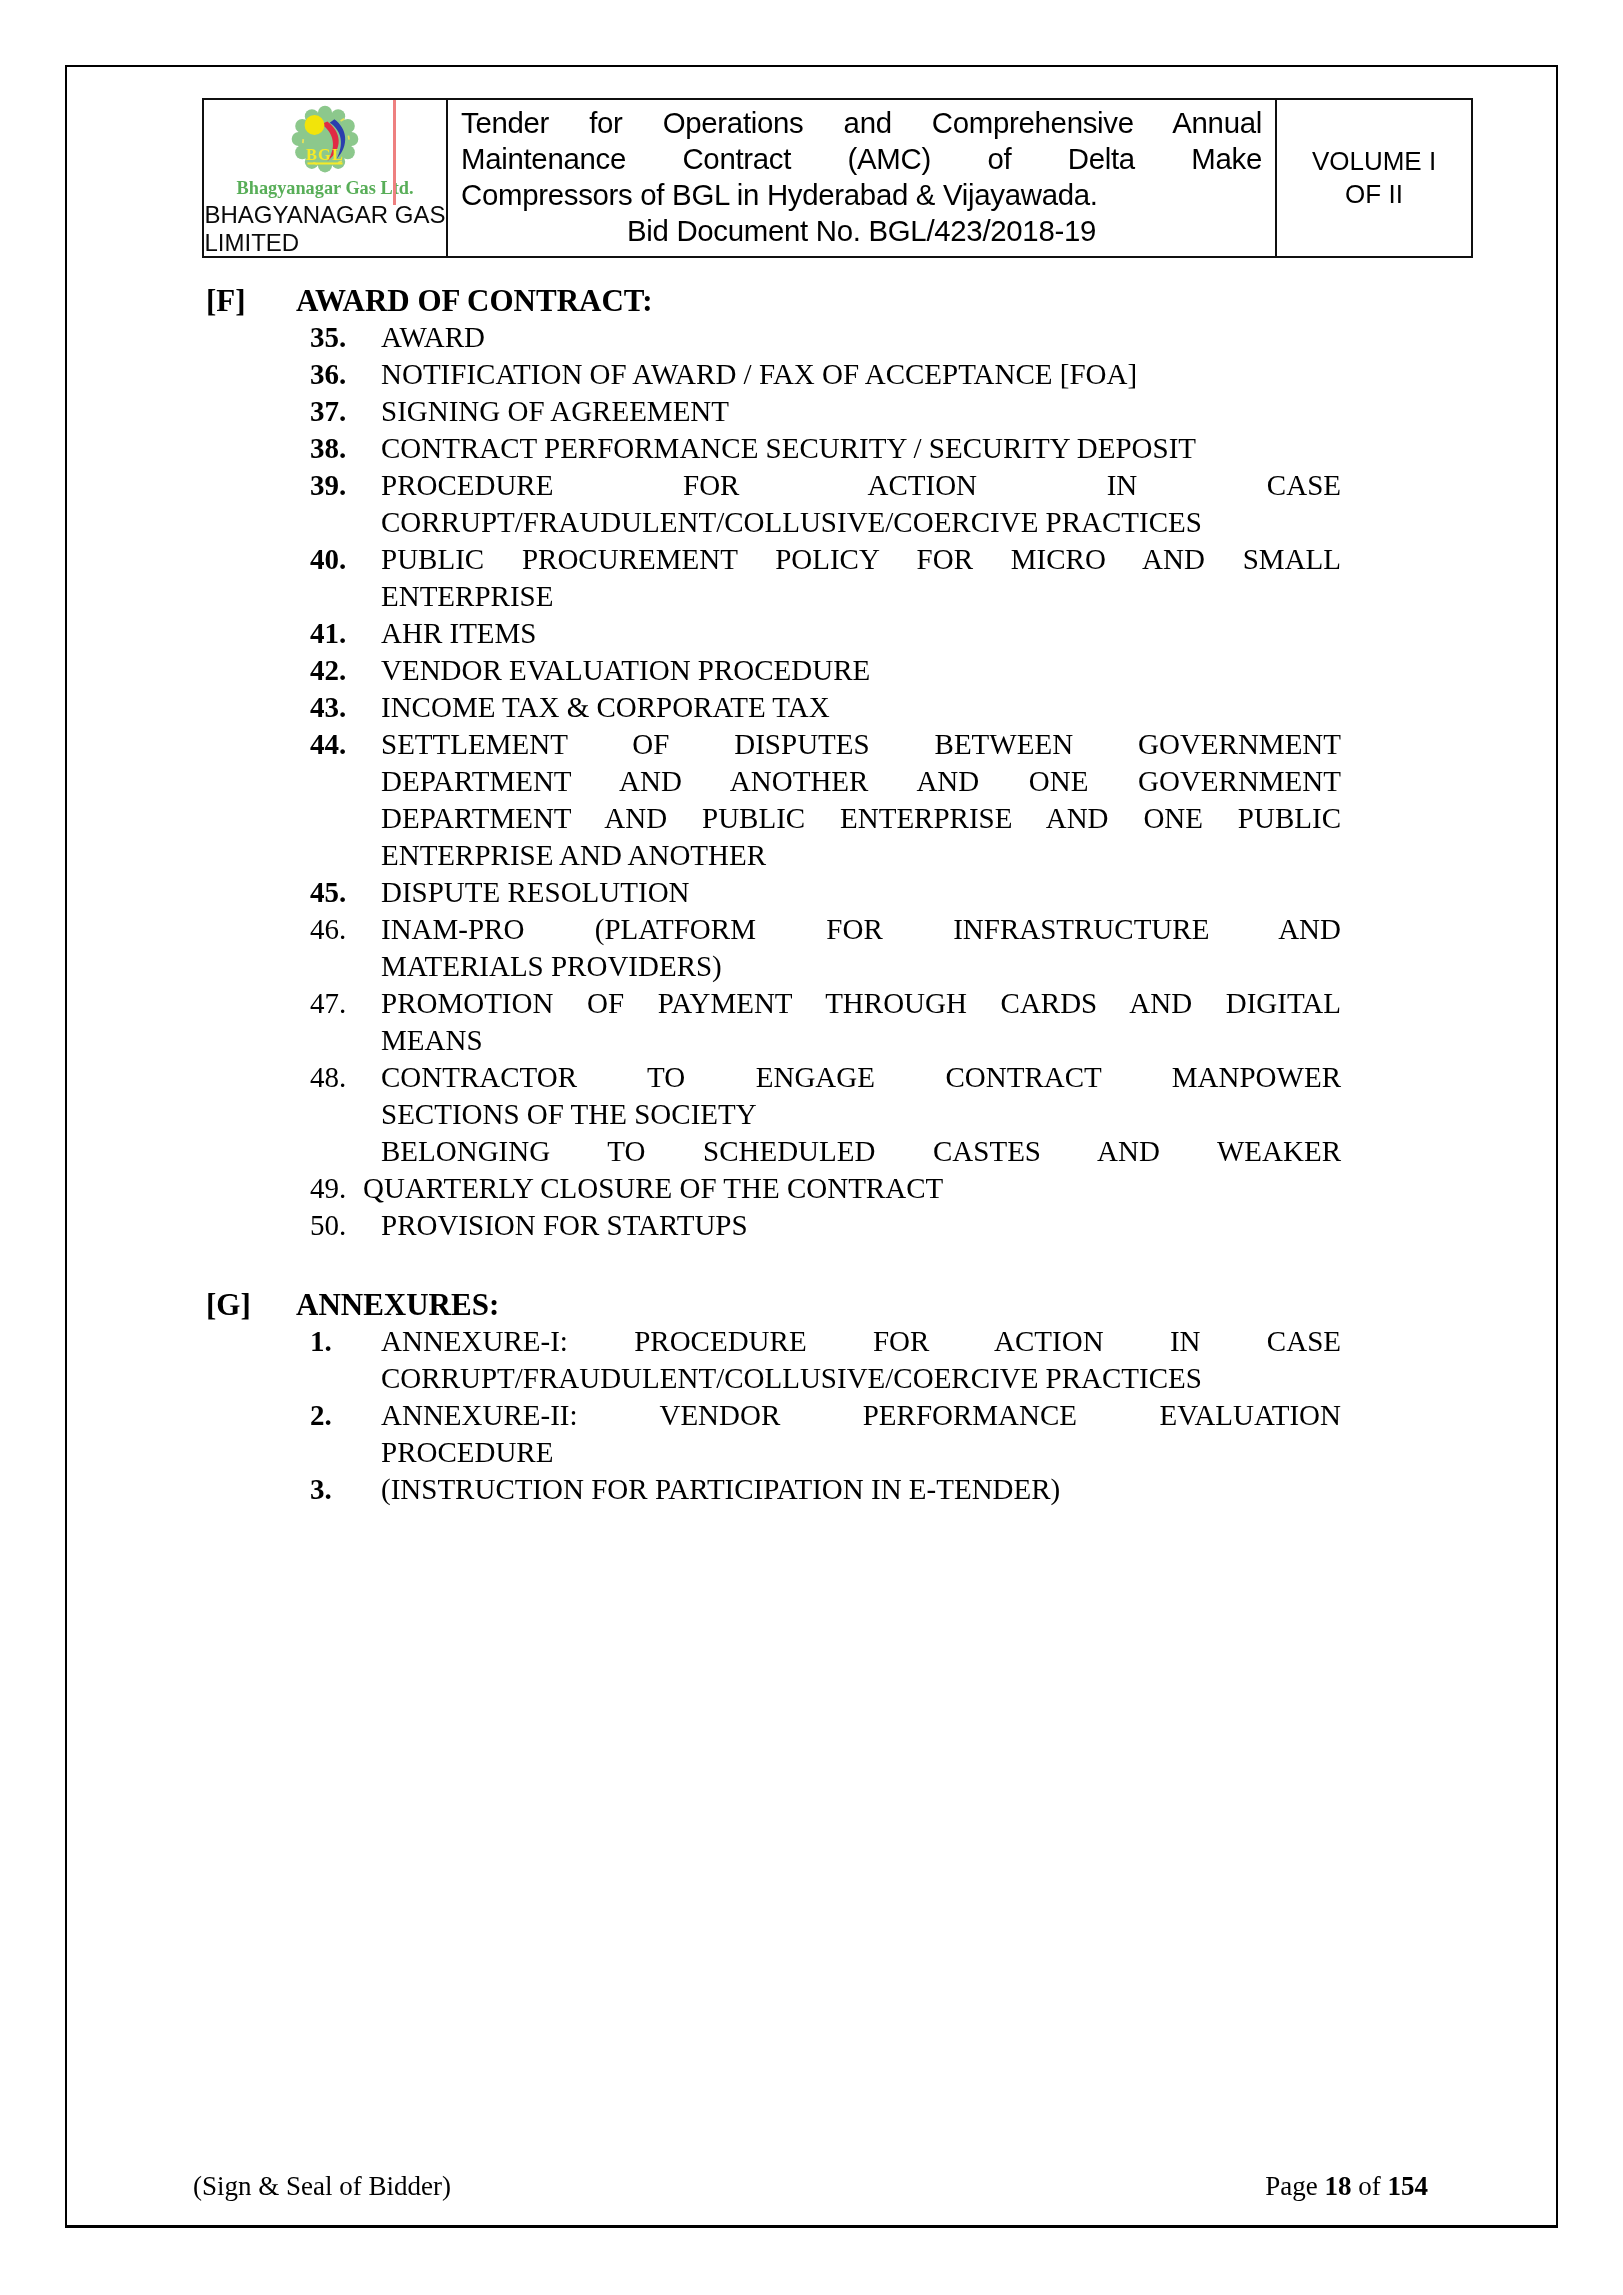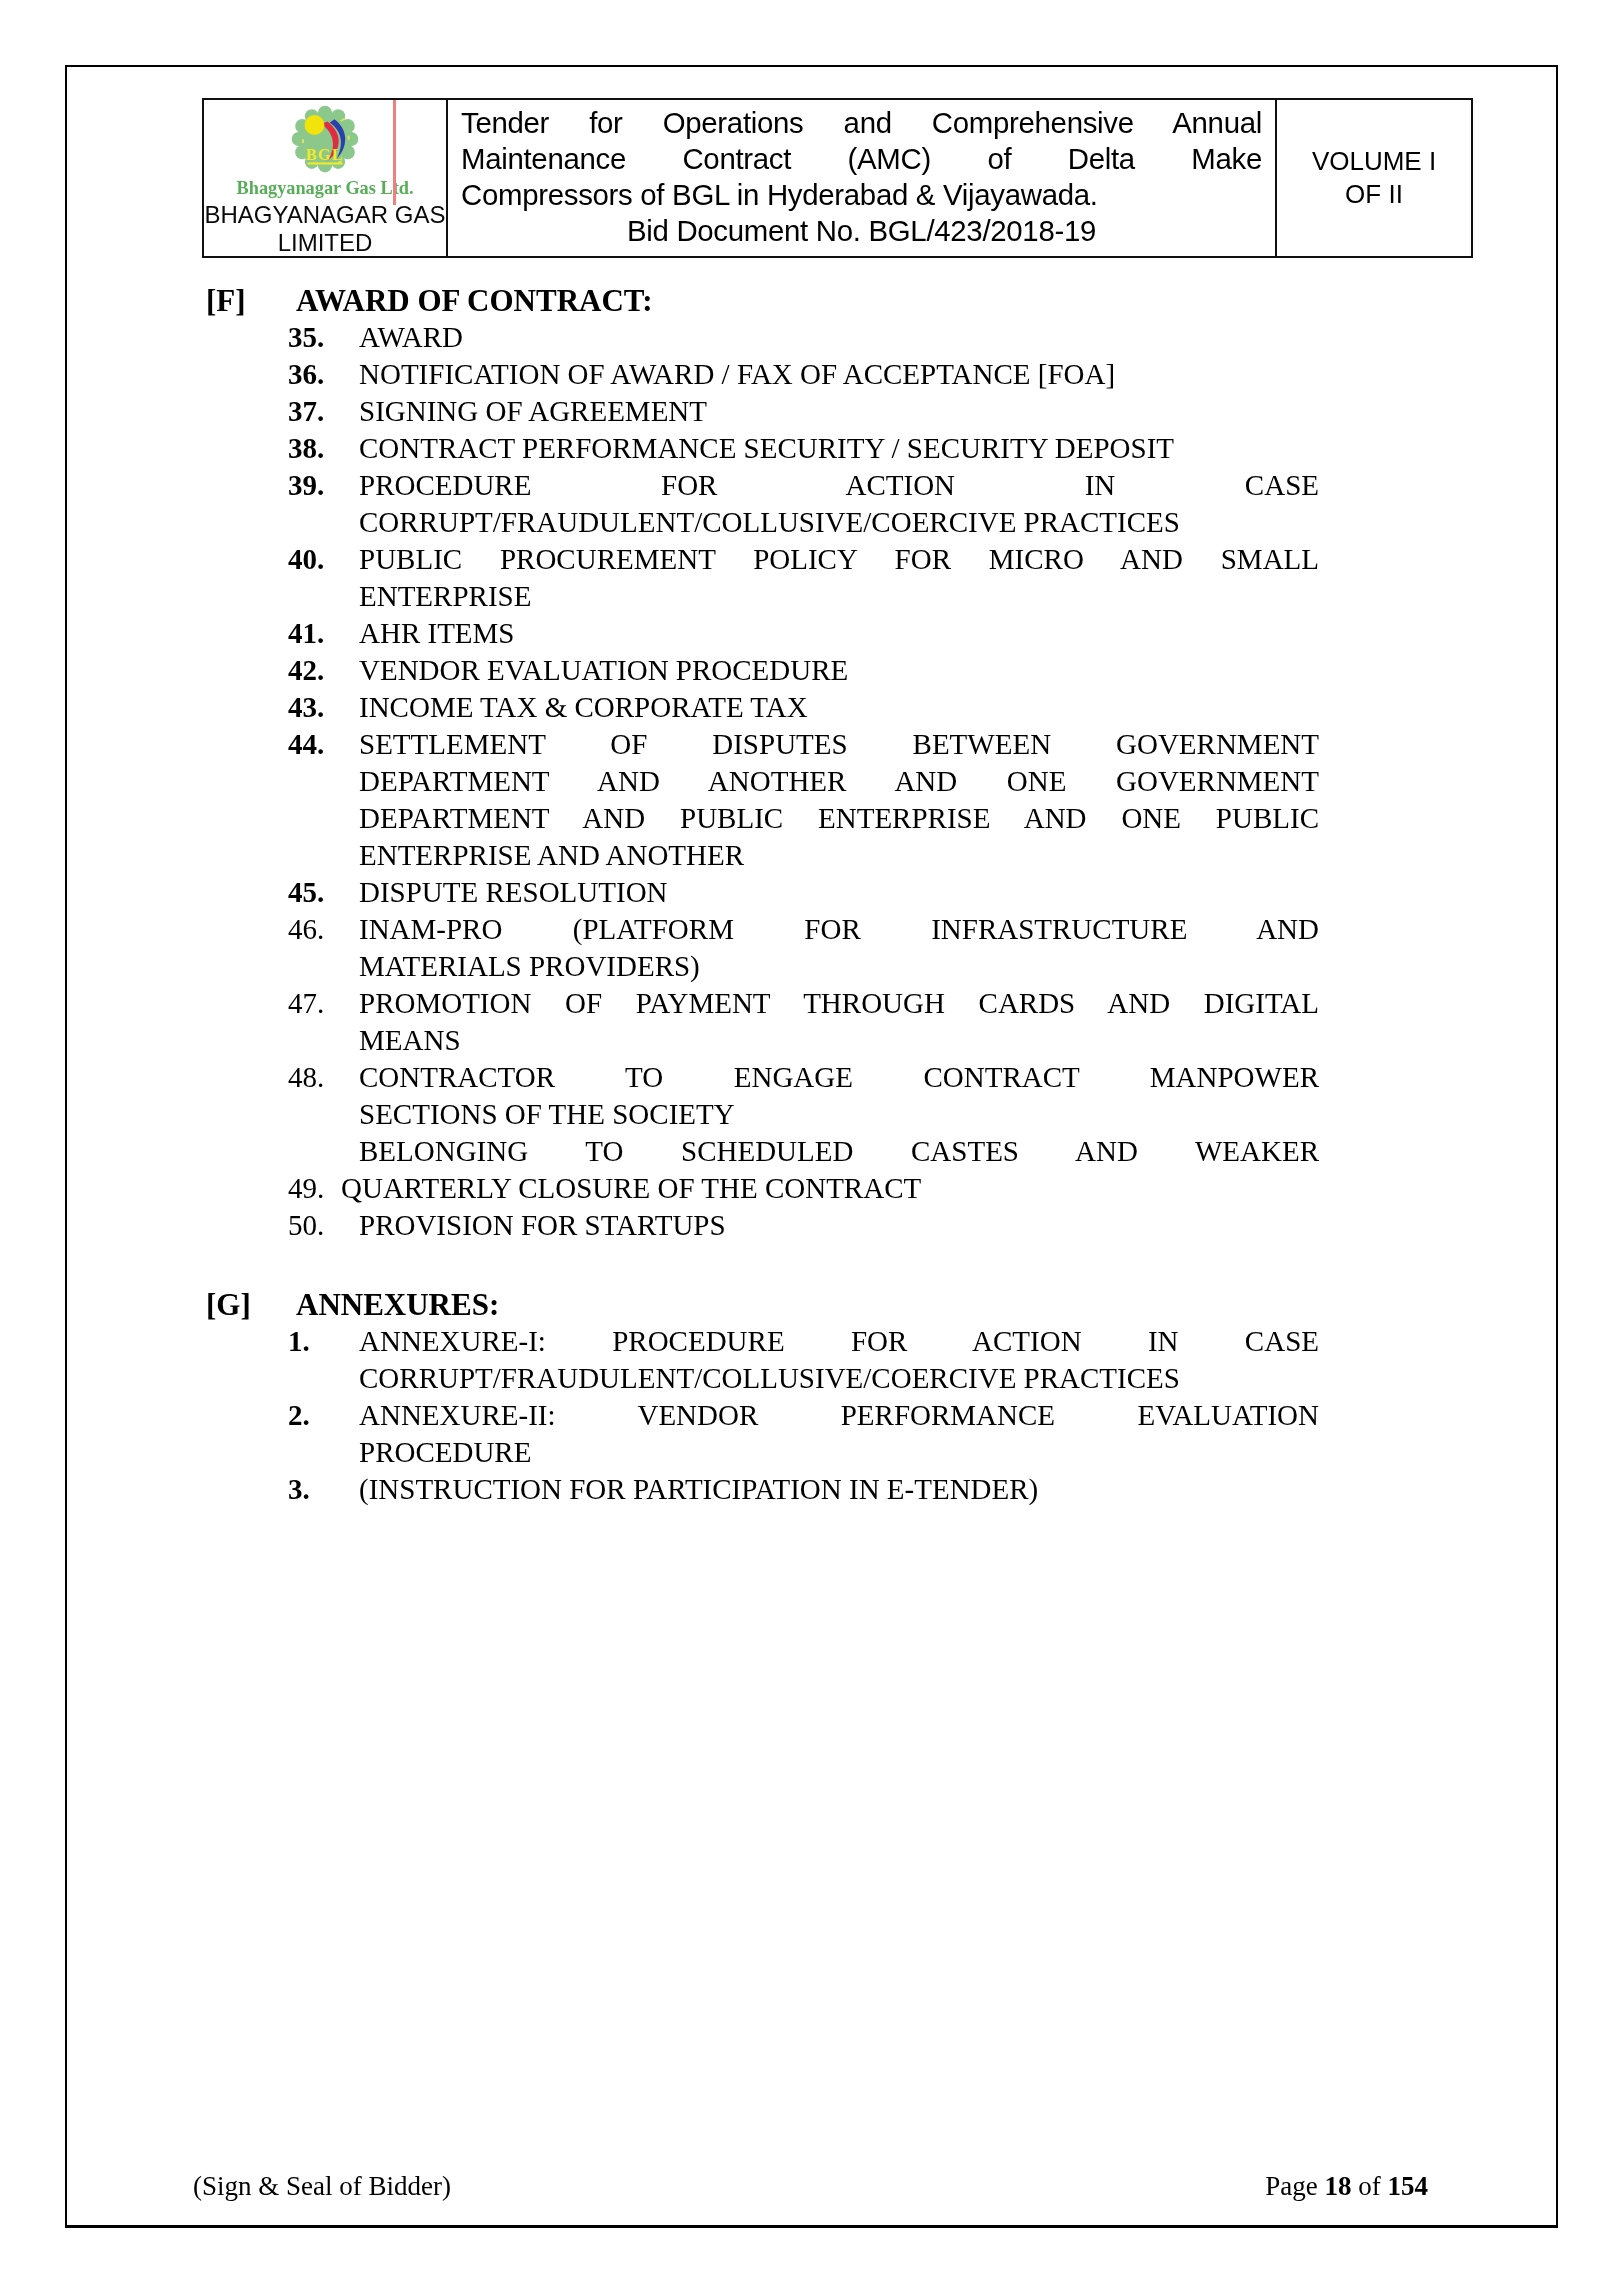--- a/index.html
+++ b/index.html
@@ -35,21 +35,21 @@
     position:absolute; right:50px; top:0;
     width:2.6px; height:105px;
   }
   .logo-caption {
     font-family:"Liberation Serif", serif;
     font-weight:bold; font-size:18.3px; line-height:19.6px;
     margin-top:0.7px;
   }
   .logo-company {
     font-family:"Liberation Sans", sans-serif;
-    font-size:24px; line-height:27.5px; text-align:center;
+    font-size:24px; line-height:27.5px; text-align:left;
     margin-top:2px; color:#0a0a0a;
   }
   .c-title {
     flex:1;
     border-left:2px solid #101010;
     border-right:2px solid #101010;
     padding:5.2px 13px 0 13px;
     font-family:"Liberation Sans", sans-serif;
     font-size:29.4px; line-height:36px;
     letter-spacing:-0.3px;
@@ -65,21 +65,21 @@
   }
   
   .content {
     margin:23.6px 0 0 139px;
     width:1220px;
     font-size:29px; line-height:37px;
   }
   .sec-head { display:flex; font-weight:bold; font-size:31px; }
   .sec-label { width:90px; flex-shrink:0; }
   .gap-g { margin-top:42px; }
-  .items { margin-left:82px; width:1031px; }
+  .items { margin-left:104px; width:1031px; }
   .item { display:flex; }
   .num { width:71px; flex-shrink:0; }
   .num.b { font-weight:bold; }
   .item.tight .num { width:53px; }
   .txt { flex:1; }
   .ln.just { text-align:justify; text-align-last:justify; }
   
   .footer {
     position:absolute; left:126px; right:128px; bottom:23px;
     display:flex; justify-content:space-between; align-items:baseline;

